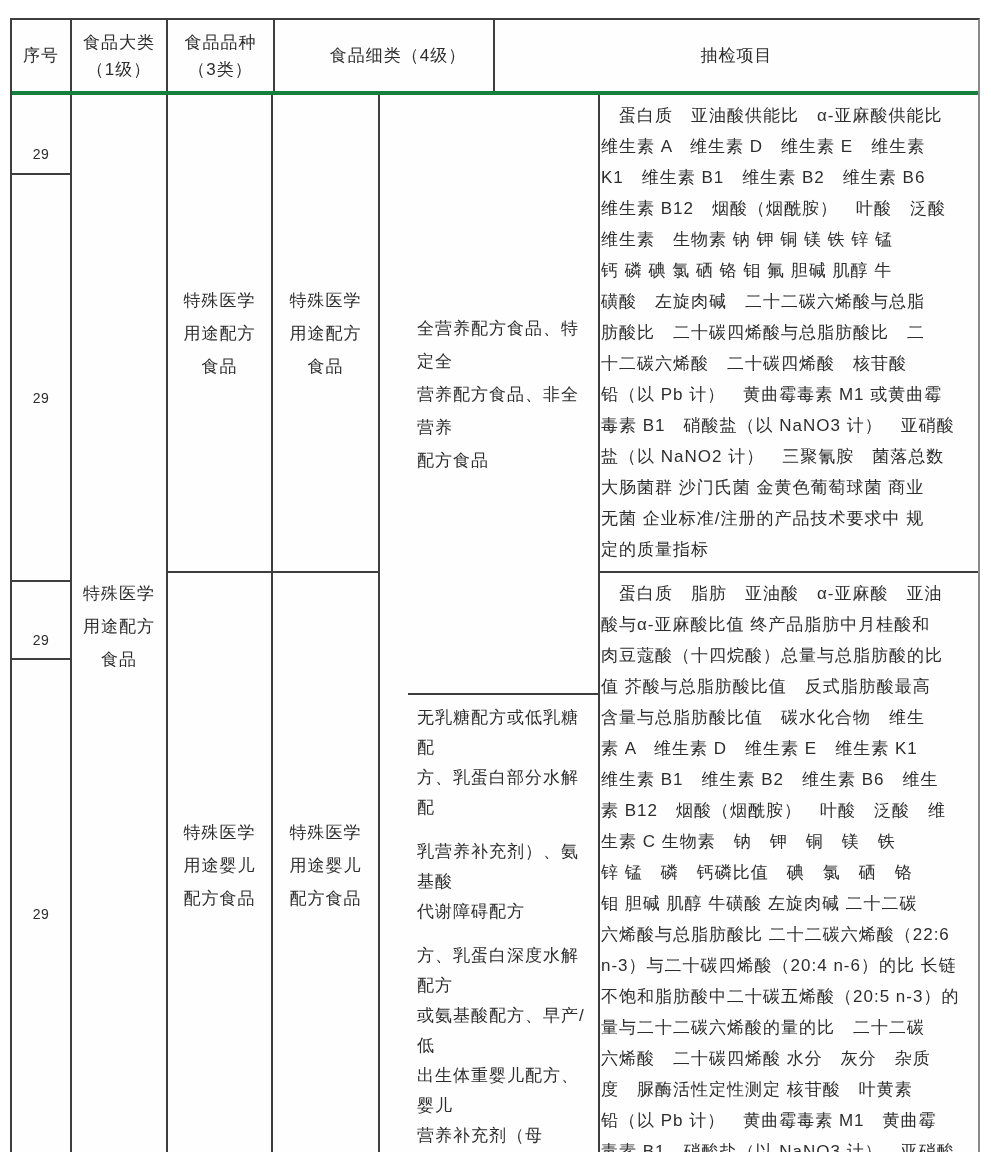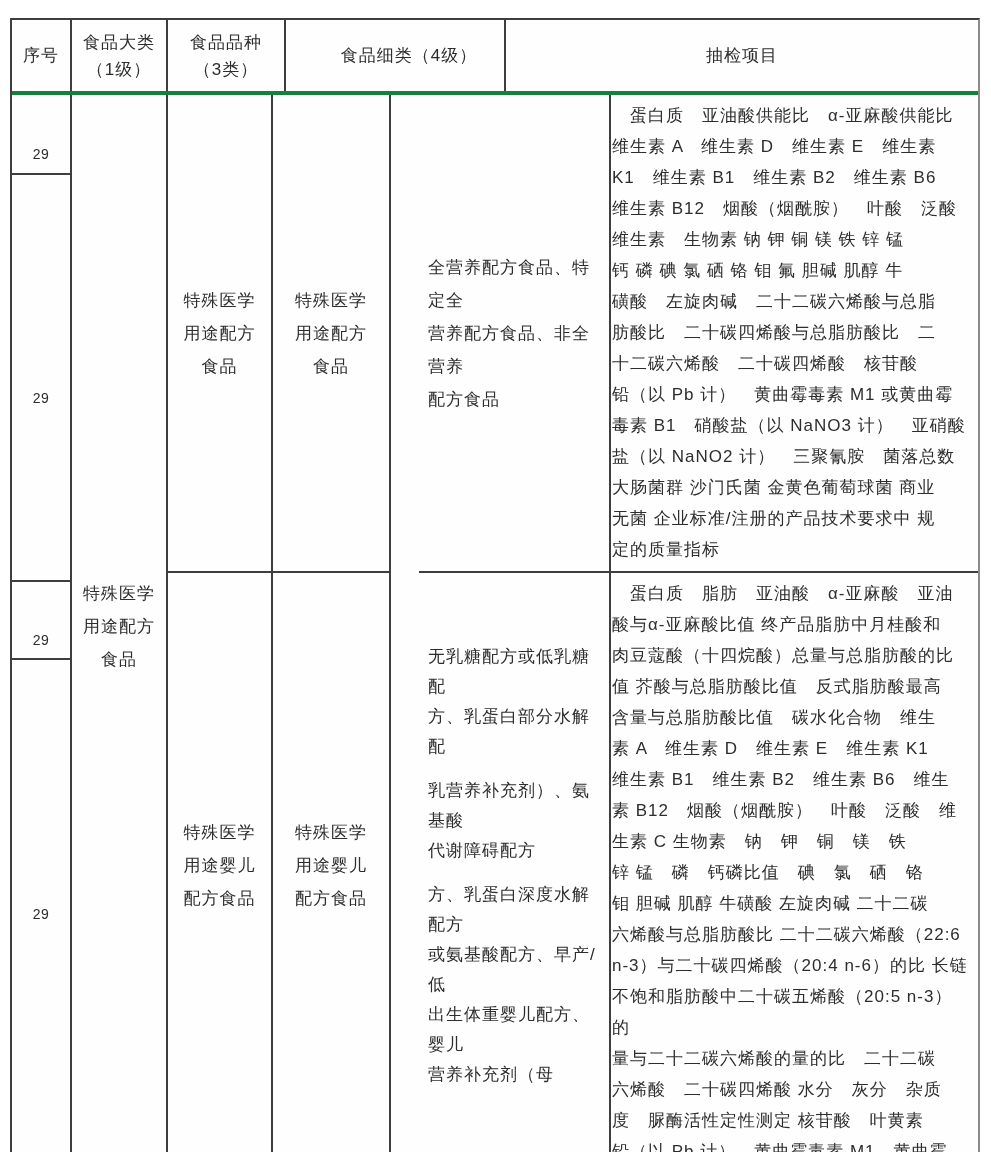--- a/index.html
+++ b/index.html
@@ -19,21 +19,21 @@
   .hc{
     box-sizing:border-box;border-right:2px solid #3e3e3e;
     display:flex;align-items:center;justify-content:center;text-align:center;
     white-space:pre-line;font-size:17px;line-height:27px;letter-spacing:1px;
   }
   .hc:last-child{border-right:none;}
   
   .w1{width:60px;flex:none;}
   .w2{width:96px;flex:none;}
   .w3{width:105px;flex:none;}
-  .w4{width:118px;flex:none;}
+  .w4{width:107px;flex:none;}
   .w5{width:220px;flex:none;padding-left:28px;}
   .w6{flex:1;min-width:0;}
   
   .brow{display:flex;flex:1;min-height:0;}
   .col{box-sizing:border-box;border-right:2px solid #3e3e3e;display:flex;flex-direction:column;min-height:0;}
   .col:last-child{border-right:none;}
   .cell{box-sizing:border-box;white-space:pre-line;}
   
   .sc{display:flex;align-items:center;justify-content:center;font-size:14px;letter-spacing:0.5px;margin-top:40px;}
   .sA{height:47px;border-bottom:2px solid #3e3e3e;}
@@ -42,21 +42,21 @@
   .sD{height:534px;border-bottom:3px solid #2a2a2a;padding-bottom:26px;}
   
   .catcell{flex:1;display:flex;align-items:center;justify-content:center;text-align:center;
     font-size:17px;line-height:33px;letter-spacing:1px;}
   
   .c3top{height:478px;border-bottom:2px solid #3e3e3e;}
   .c3bot{flex:1;}
   .cen{display:flex;align-items:center;justify-content:center;text-align:center;
     font-size:17px;line-height:33px;letter-spacing:1px;}
   
-  .e-top{height:478px;border-bottom:2px solid #3e3e3e;display:flex;align-items:center;
+  .e-top{height:600px;border-bottom:2px solid #3e3e3e;display:flex;align-items:center;
     padding:0 9px;font-size:17px;line-height:33px;letter-spacing:1px;}
   .e-bot{flex:1;display:flex;flex-direction:column;justify-content:center;
     padding:0 9px;font-size:17px;line-height:30px;letter-spacing:1px;overflow:hidden;}
   .e-bot p{margin:7px 0;white-space:pre-line;}
   
   .items{font-size:17px;line-height:31px;letter-spacing:1px;padding:5px 9px 0 1px;overflow:hidden;}
   .f-top{height:478px;border-bottom:2px solid #3e3e3e;}
   .f-bot{flex:1;}
 </style>
 </head>

